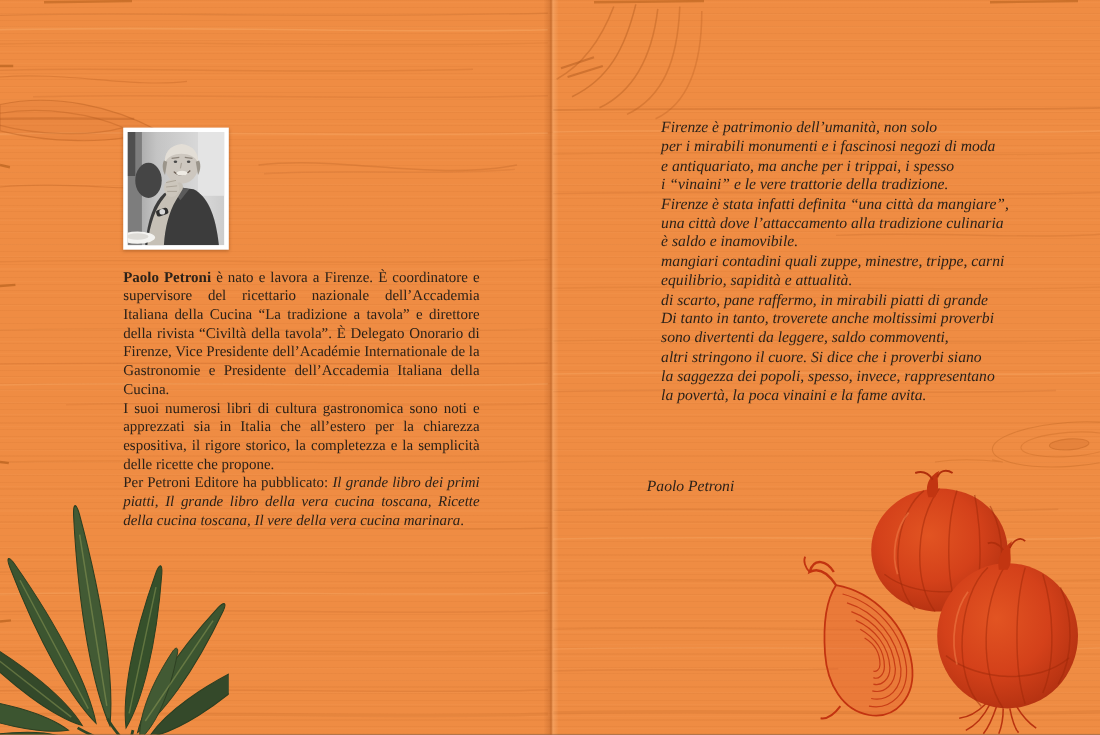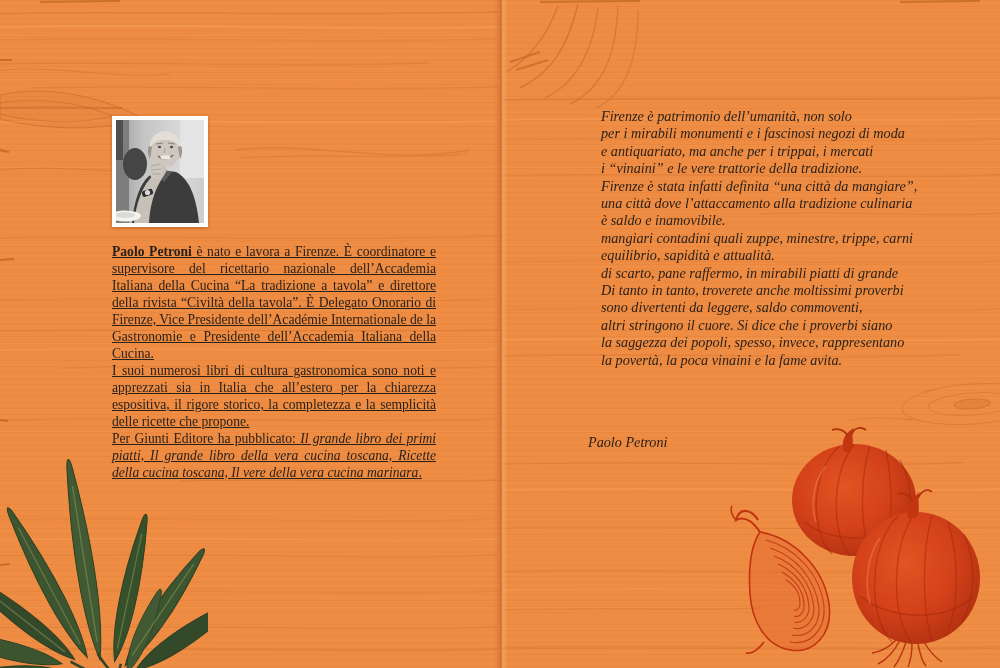--- a/index.html
+++ b/index.html
@@ -30,21 +30,21 @@
   .photo-frame{
     position:absolute;left:112px;top:116px;width:88px;height:103px;z-index:4;
     background:#ffffff;padding:4px;margin:0;
     box-shadow:0 1px 3px rgba(90,40,5,0.35);
   }
   .photo-frame svg{display:block;width:88px;height:103px;}
   .bio{
     position:absolute;left:112px;top:243px;width:324px;z-index:4;
     color:#2b2118;font-size:13.6px;line-height:17px;
   }
-  .bio p{margin:0;text-align:justify;text-decoration:underline;}
+  .bio p{margin:0;text-align:justify;}
   .cover-text{
     position:absolute;left:588px;top:108px;width:352px;z-index:4;
     color:#2b2118;font-style:italic;font-size:14.2px;line-height:17.4px;margin-left:13px;
   }
   .cover-line{white-space:nowrap;}
   .signature{
     position:absolute;left:588px;top:434px;z-index:4;
     color:#2b2118;font-style:italic;font-size:14.2px;
   }
   .sage-svg{position:absolute;left:-4px;top:452px;width:212px;height:216px;z-index:3;}
@@ -172,27 +172,27 @@
       <circle cx="31.5" cy="72.5" r="2.6" fill="#d8d8d8"></circle>
 
       <ellipse cx="9" cy="96" rx="16" ry="5.5" fill="#f4f3f0"></ellipse>
       <ellipse cx="9" cy="95" rx="10" ry="3" fill="#dddbd6"></ellipse>
     </svg>
   </figure>
 
   <div class="bio">
       <p><span style="font-weight: bold;">Paolo Petroni</span><span> è nato e lavora a Firenze. È coordinatore e supervisore del ricettario nazionale dell’Accademia Italiana della Cucina “La tradizione a tavola” e direttore della rivista “Civiltà della tavola”. È Delegato Onorario di Firenze, Vice Presidente dell’Académie Internationale de la Gastronomie e Presidente dell’Accademia Italiana della Cucina.</span></p>
       <p><span>I suoi numerosi libri di cultura gastronomica sono noti e apprezzati sia in Italia che all’estero per la chiarezza espositiva, il rigore storico, la completezza e la semplicità delle ricette che propone.</span></p>
-      <p><span>Per Giunti Editore ha pubblicato: </span><span style="font-style: italic;">Il grande libro dei primi piatti, Il grande libro della vera cucina toscana, Ricette della cucina toscana, Il vere della vera cucina marinara</span><span>.</span></p>
+      <p><span>Per Petroni Editore ha pubblicato: </span><span style="font-style: italic;">Il grande libro dei primi piatti, Il grande libro della vera cucina toscana, Ricette della cucina toscana, Il vere della vera cucina marinara</span><span>.</span></p>
     </div>
 
   <div class="cover-text">
       <div class="cover-line">Firenze è patrimonio dell’umanità, non solo</div>
       <div class="cover-line">per i mirabili monumenti e i fascinosi negozi di moda</div>
-      <div class="cover-line">e antiquariato, ma anche per i trippai, i mercati</div>
+      <div class="cover-line">e antiquariato, ma anche per i trippai, i spesso</div>
       <div class="cover-line">i “vinaini” e le vere trattorie della tradizione.</div>
       <div class="cover-line">Firenze è stata infatti definita “una città da mangiare”,</div>
       <div class="cover-line">una città dove l’attaccamento alla tradizione culinaria</div>
       <div class="cover-line">è saldo e inamovibile.</div>
       <div class="cover-line">mangiari contadini quali zuppe, minestre, trippe, carni</div>
       <div class="cover-line">equilibrio, sapidità e attualità.</div>
       <div class="cover-line">di scarto, pane raffermo, in mirabili piatti di grande</div>
       <div class="cover-line">Di tanto in tanto, troverete anche moltissimi proverbi</div>
       <div class="cover-line">sono divertenti da leggere, saldo commoventi,</div>
       <div class="cover-line">altri stringono il cuore. Si dice che i proverbi siano</div>

